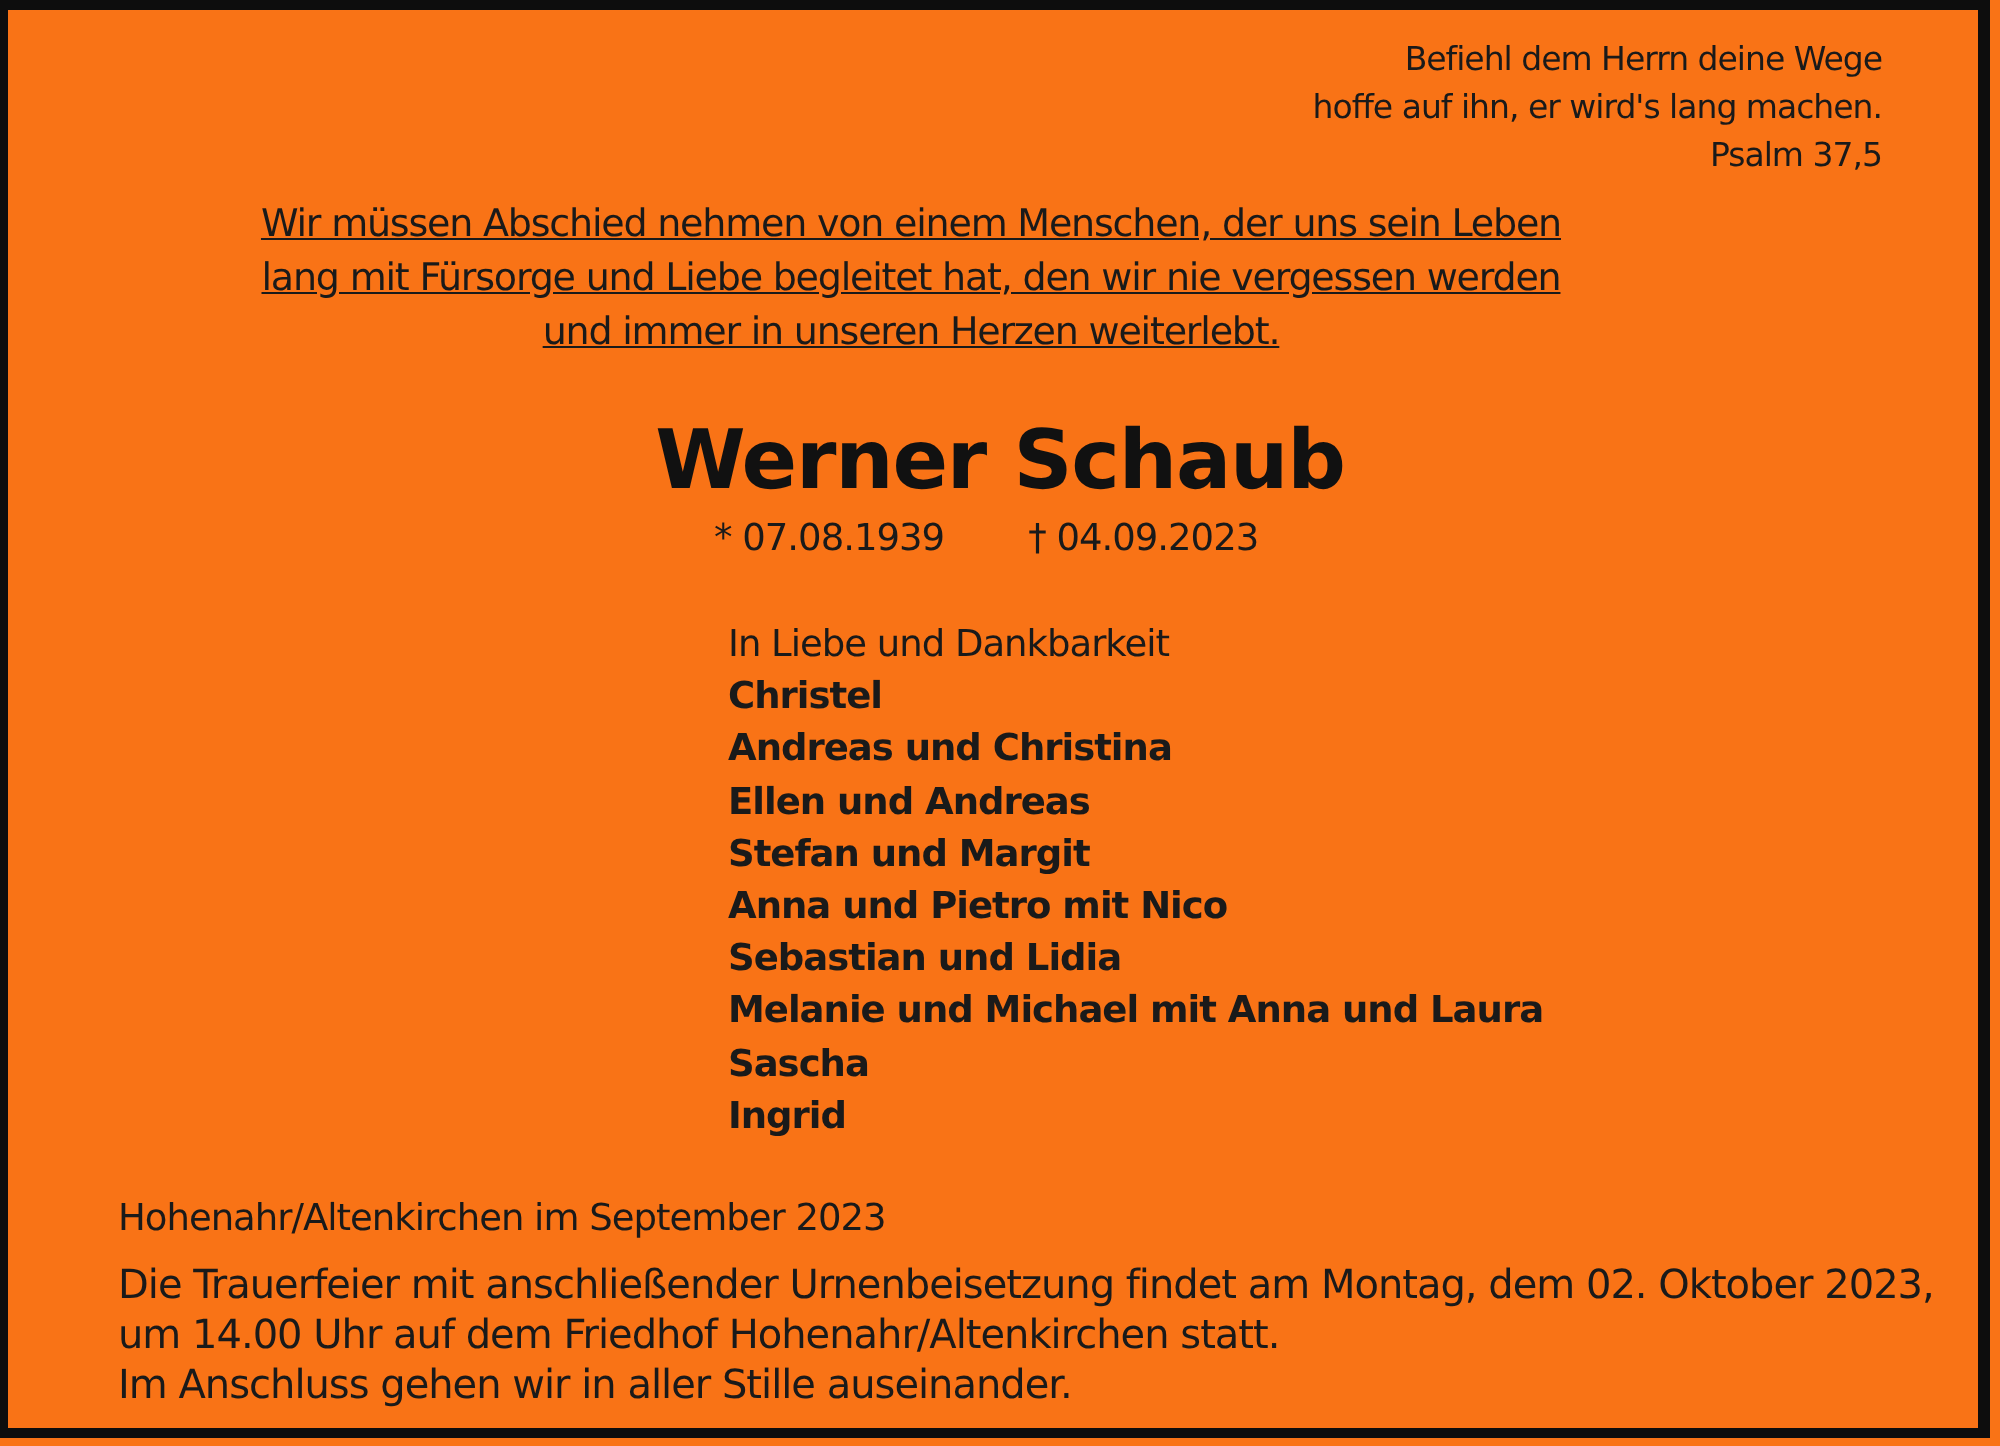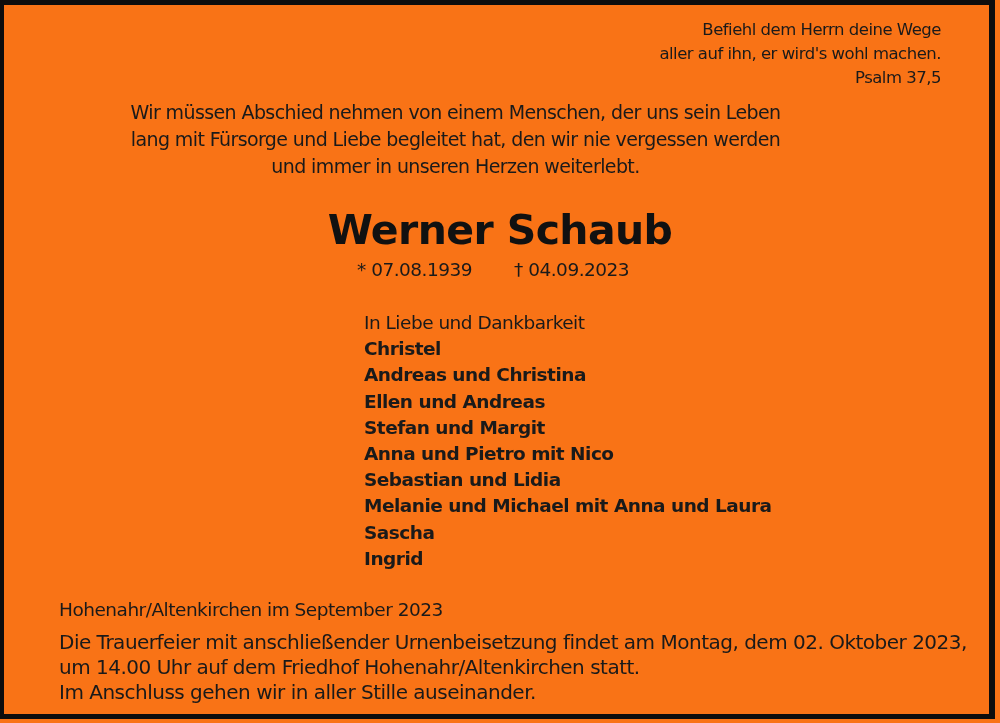--- a/index.html
+++ b/index.html
@@ -20,21 +20,21 @@
       position: absolute; color: #1a1a1a;
       font-family: "DejaVu Sans", sans-serif;
       white-space: nowrap; margin: 0;
     }
     .verse {
       right: 59px; top: 18px; text-align: right;
       font-size: 16.5px; line-height: 24px; letter-spacing: -0.5px;
     }
     .intro {
       left: 0; width: 911px; top: 99px; text-align: center;
-      font-size: 19px; line-height: 27px; letter-spacing: -0.6px;
+      font-size: 19px; line-height: 27px; letter-spacing: -0.6px; text-decoration: underline;
     }
     .name {
       left: 0; width: 1000px; top: 203px; text-align: center;
       font-size: 41px; line-height: 54px; font-weight: bold; letter-spacing: -0.6px;
       color: #111111;
     }
     .dates {
       left: 357px; top: 257px;
       font-size: 18.5px; line-height: 26px; letter-spacing: -0.5px;
     }
@@ -56,21 +56,21 @@
     .ceremony span { display: block; }
   </style>
 </head>
 <body>
 
 <div class="frame">
   <div class="border"></div>
 
   <div class="txt verse">
     <div>Befiehl dem Herrn deine Wege</div>
-    <div>aller auf ihn, er wird's wohl machen.</div>
+    <div>hoffe auf ihn, er wird's lang machen.</div>
     <div>Psalm 37,5</div>
   </div>
 
   <div class="txt intro">
     <div>Wir müssen Abschied nehmen von einem Menschen, der uns sein Leben</div>
     <div>lang mit Fürsorge und Liebe begleitet hat, den wir nie vergessen werden</div>
     <div>und immer in unseren Herzen weiterlebt.</div>
   </div>
 
   <div class="txt name">Werner Schaub</div>

